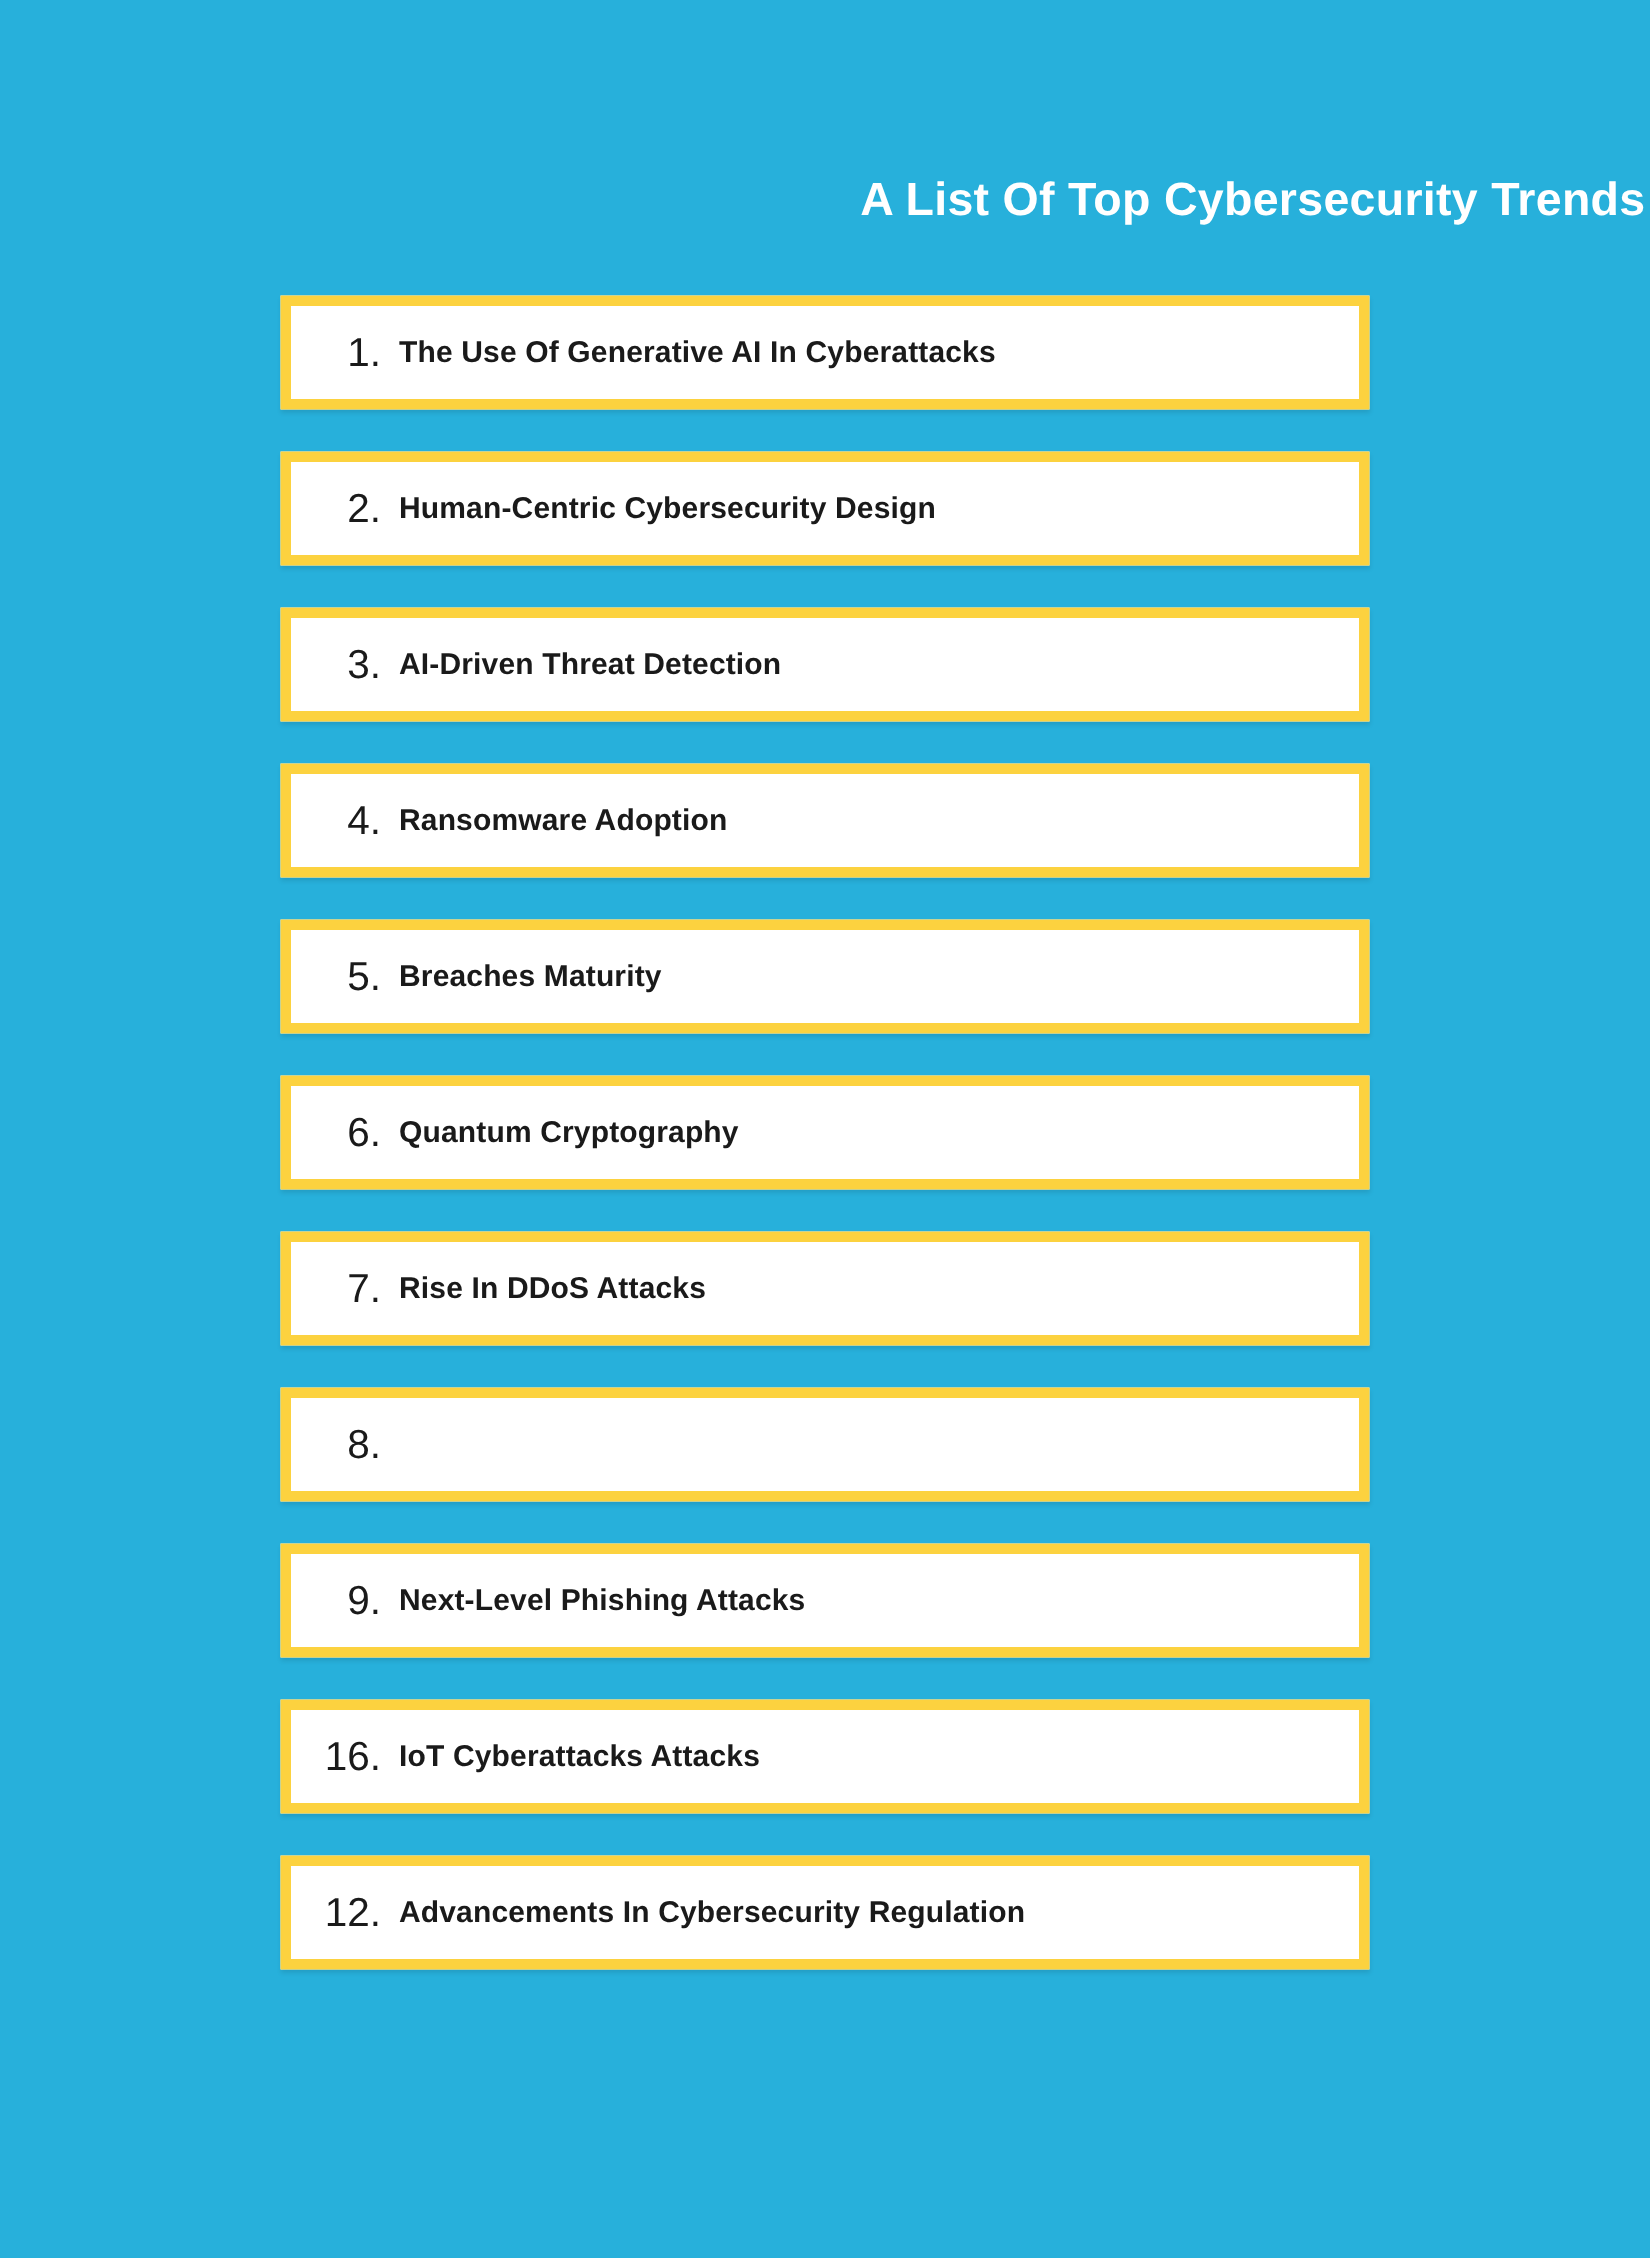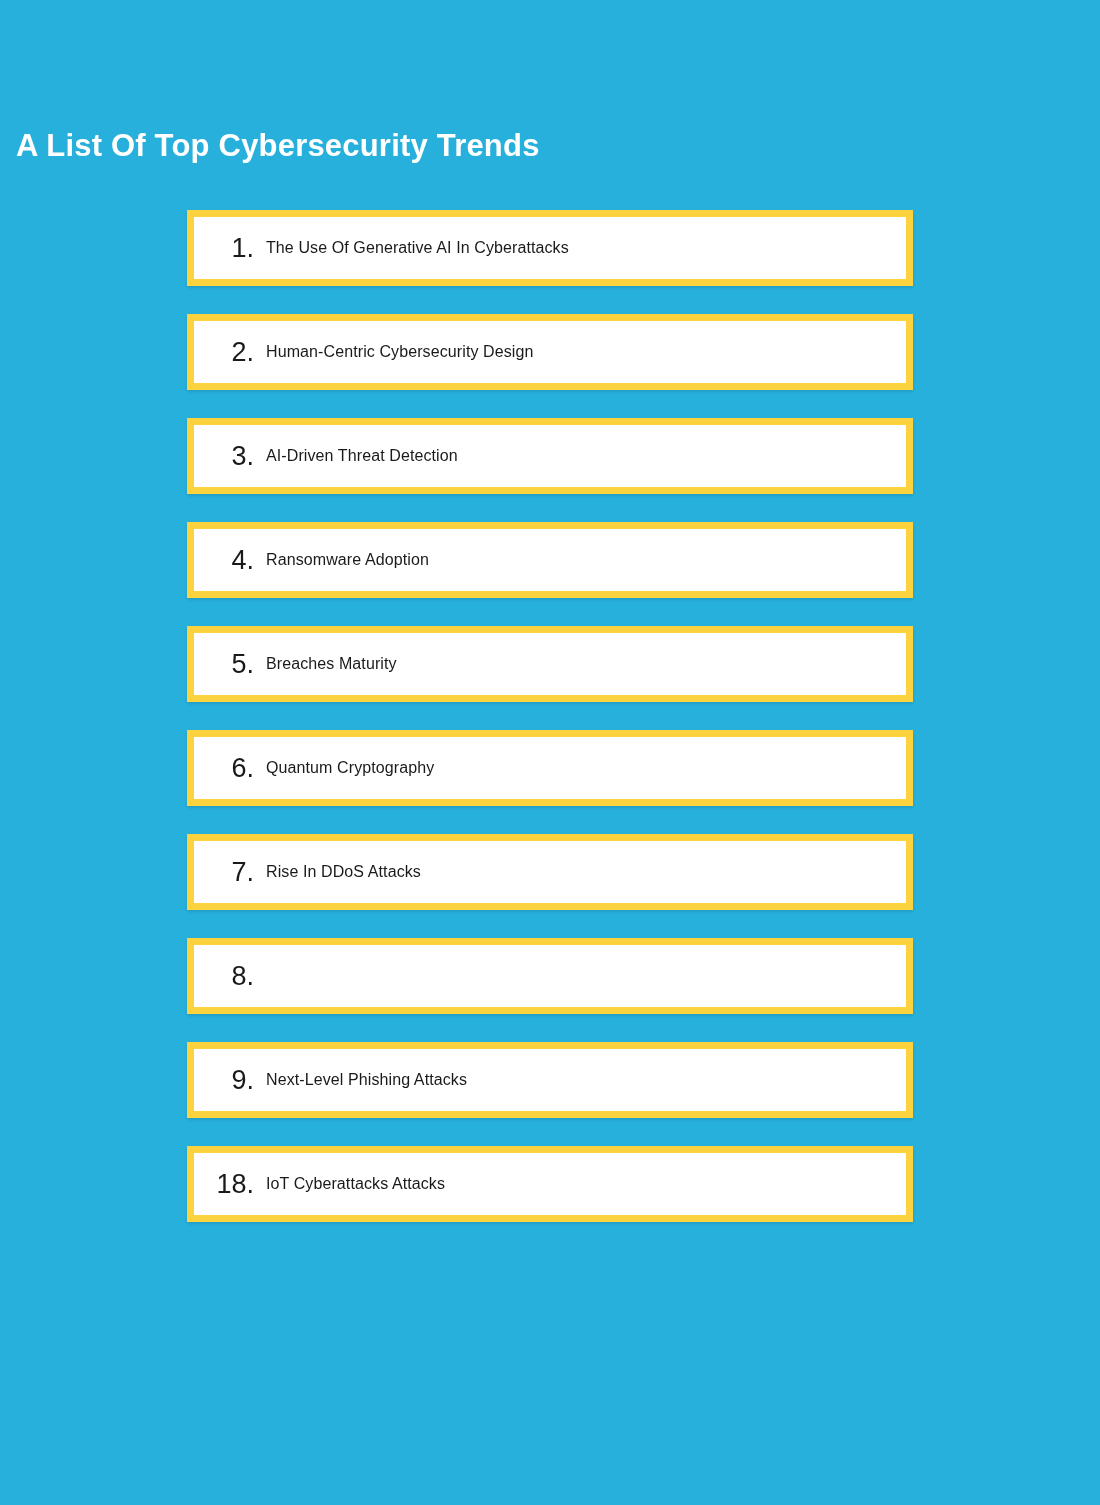--- a/index.html
+++ b/index.html
@@ -13,27 +13,27 @@
     font-family: "Liberation Sans", sans-serif;
     overflow: hidden;
   }
   .page {
     position: relative;
     width: 1100px;
     height: 1505px;
     box-sizing: border-box;
   }
   .title {
-    text-align: left;
+    text-align: right;
     color: #ffffff;
     font-size: 31px;
     font-weight: bold;
     letter-spacing: 0.2px;
     padding-top: 112px;
-    margin: 16px;
+    margin: 3px;
   }
   .list {
     margin: 0;
     padding: 0;
     list-style: none;
     width: 726px;
     margin-left: auto;
     margin-right: auto;
     margin-top: 46px;
   }
@@ -53,22 +53,22 @@
     min-width: 72px;
     text-align: right;
     padding-right: 12px;
     box-sizing: border-box;
     font-size: 27px;
     font-weight: 500;
     color: #1a1a1a;
     font-family: "Liberation Sans", sans-serif;
   }
   .label {
-    font-size: 16px;
-    font-weight: normal;
+    font-size: 20px;
+    font-weight: bold;
     color: #1a1a1a;
     letter-spacing: 0.1px;
   }
 </style>
 </head>
 <body>
 
 <div class="page">
 
   <h1 class="title">A List Of Top Cybersecurity Trends</h1>
@@ -113,20 +113,24 @@
     <li class="item">
       <span class="num">8.</span>
     </li>
 
     <li class="item">
       <span class="num">9.</span>
       <span class="label">Next-Level Phishing Attacks</span>
     </li>
 
     <li class="item">
-      <span class="num">18.</span>
+      <span class="num">16.</span>
       <span class="label">IoT Cyberattacks Attacks</span>
     </li>
 
 
+    <li class="item">
+      <span class="num">12.</span>
+      <span class="label">Advancements In Cybersecurity Regulation</span>
+    </li>
 
   </ul>
 </div>
 
 </body></html>

